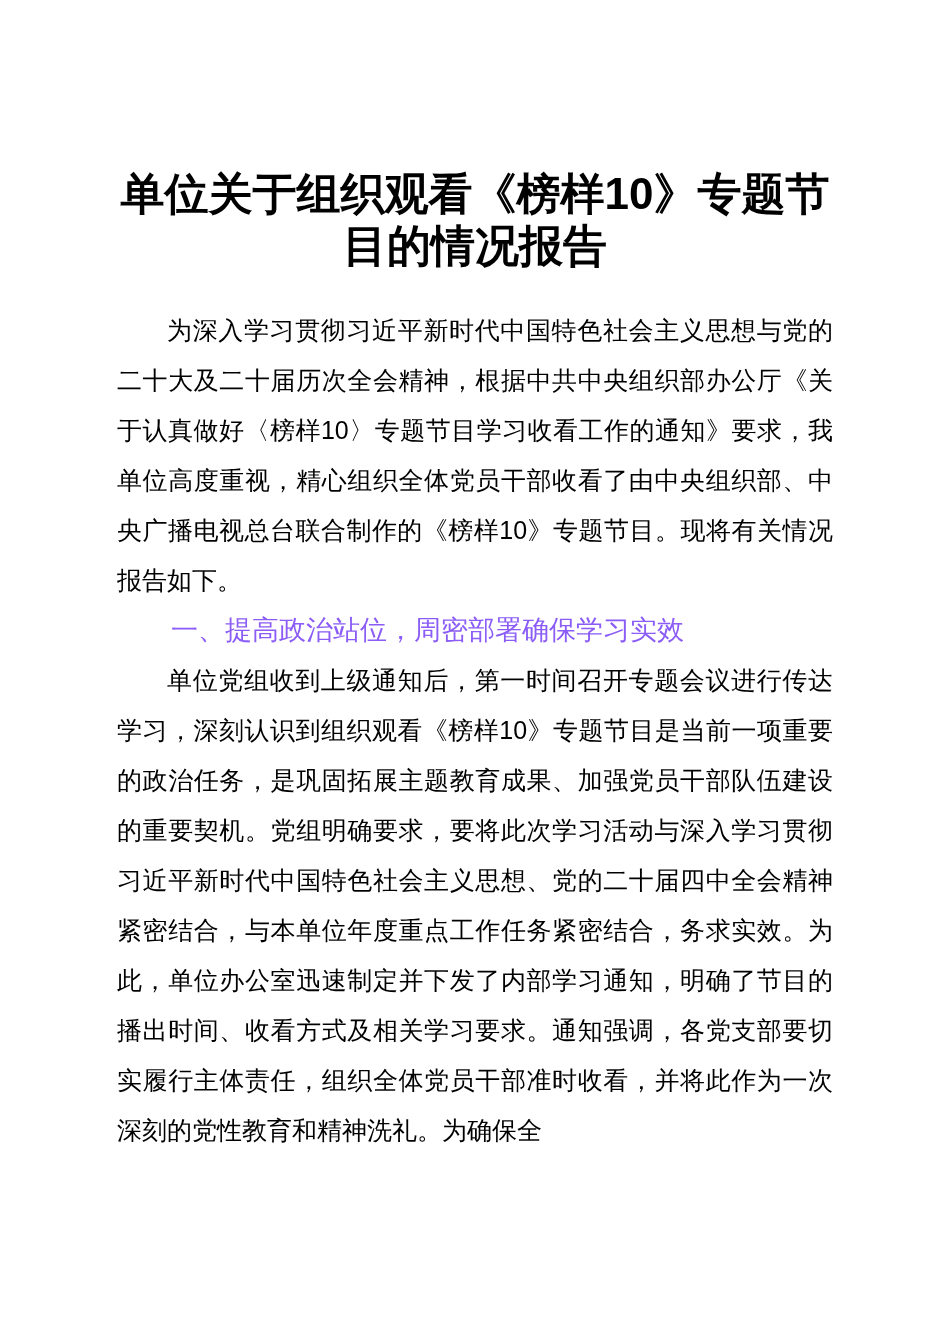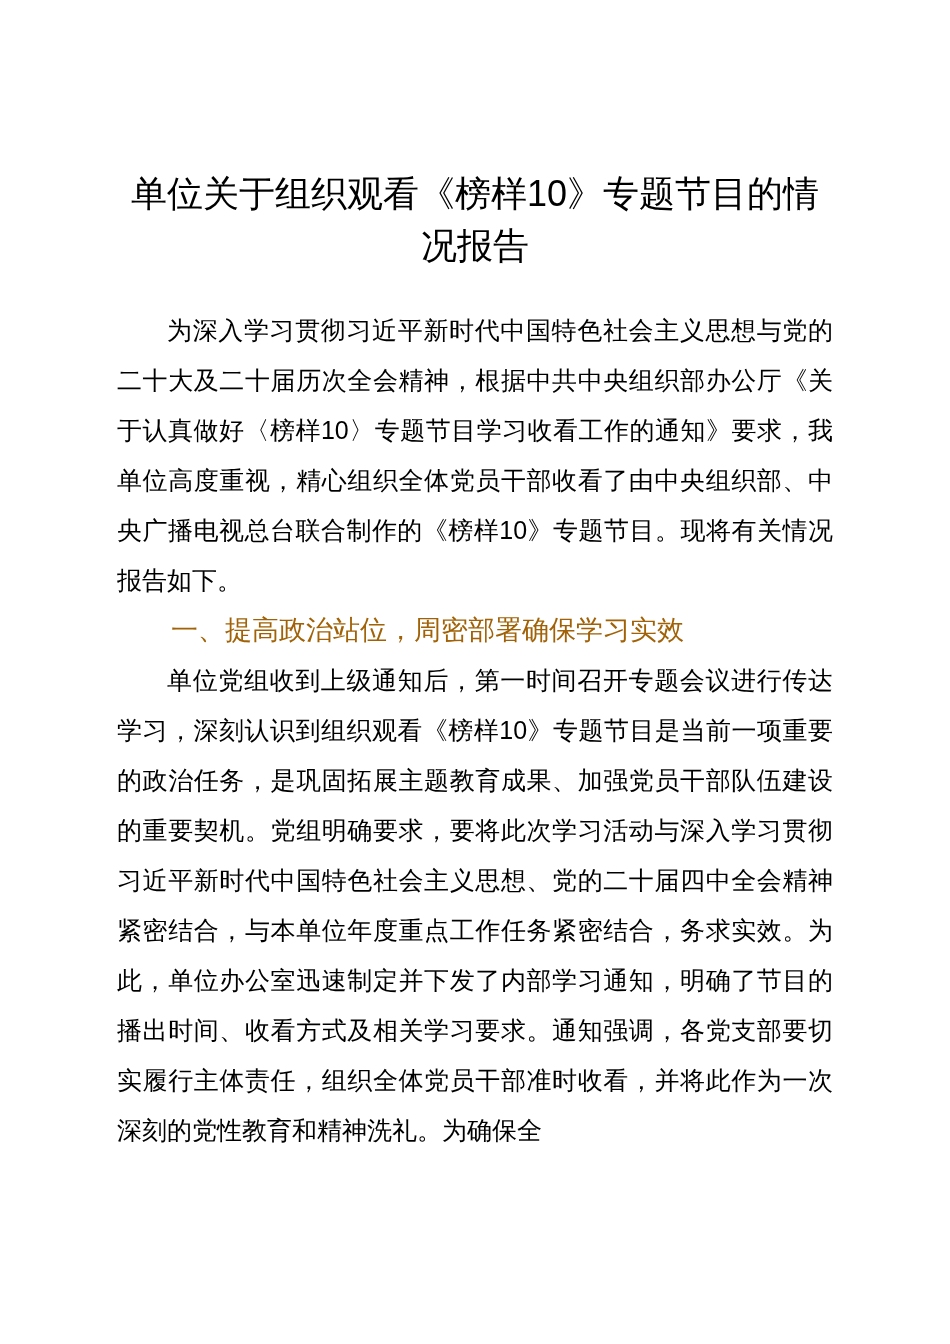--- a/index.html
+++ b/index.html
@@ -13,42 +13,42 @@
     height: 1344px;
     background: #ffffff;
     box-sizing: border-box;
     padding: 168px 117px 0 117px;
     font-family: "Liberation Sans", sans-serif;
     color: #000000;
     overflow: hidden;
   }
   .doc-title {
     margin: 0 0 33px 0;
-    font-size: 36px;
+    font-size: 44px;
     line-height: 52px;
-    font-weight: 400;
+    font-weight: 700;
     text-align: center;
     color: #000000;
   }
   .body-para {
     margin: 0;
     font-size: 25px;
     line-height: 50px;
     text-align: justify;
     text-indent: 2em;
     color: #000000;
     word-break: break-all;
   }
   .section-heading {
     margin: 0;
     font-size: 27px;
     line-height: 50px;
     text-indent: 2em;
     font-weight: 400;
-    color: #a16207;
+    color: #8b5cf6;
   }
 </style>
 </head>
 <body>
 
 <div class="page">
   <h1 class="doc-title">单位关于组织观看《榜样10》专题节目的情况报告</h1>
 
   <p class="body-para">为深入学习贯彻习近平新时代中国特色社会主义思想与党的二十大及二十届历次全会精神，根据中共中央组织部办公厅《关于认真做好〈榜样10〉专题节目学习收看工作的通知》要求，我单位高度重视，精心组织全体党员干部收看了由中央组织部、中央广播电视总台联合制作的《榜样10》专题节目。现将有关情况报告如下。</p>
 

